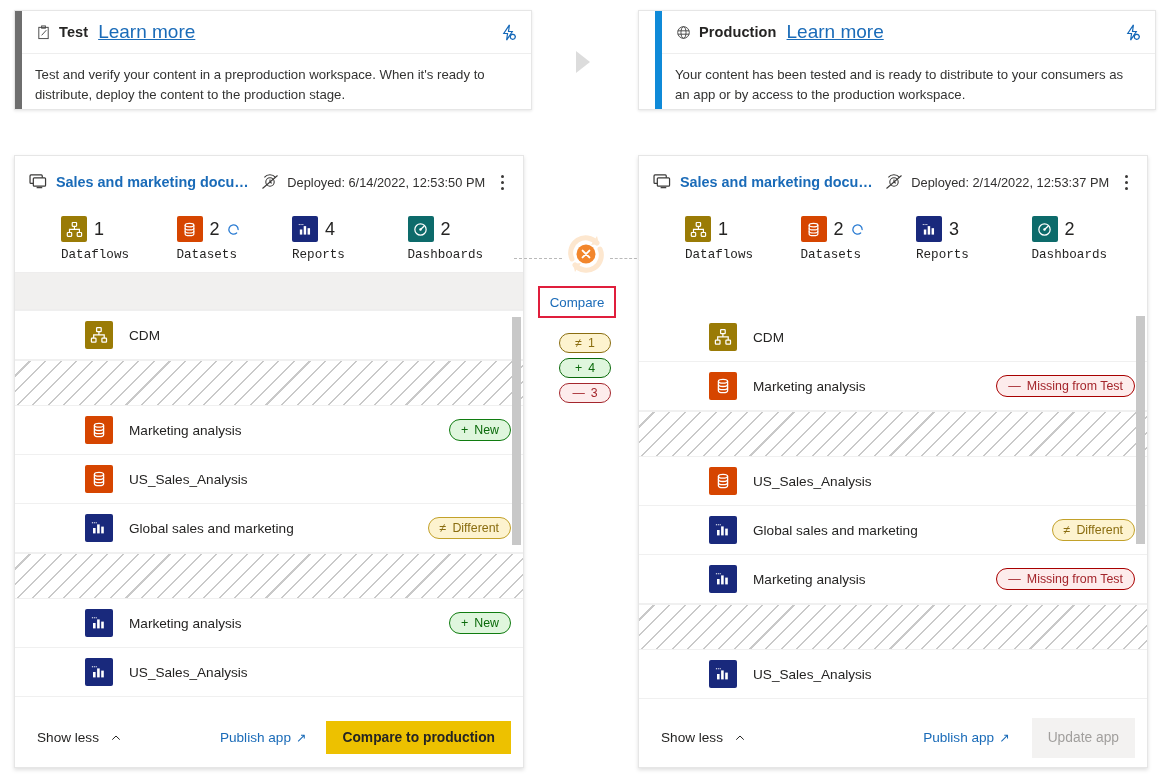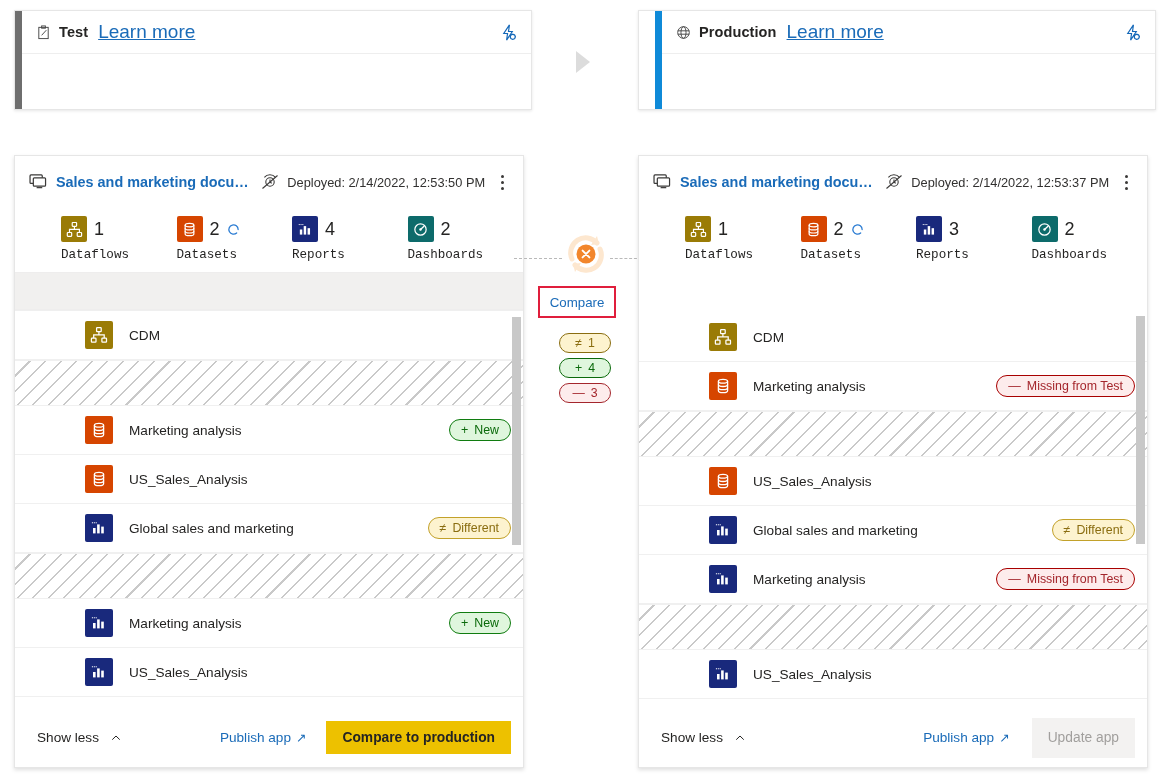--- a/index.html
+++ b/index.html
@@ -167,20 +167,21 @@
         <span class="stage-title">Test</span>
         <span class="stage-learn">Learn more</span>
         <span class="stage-settings-icon">
           <svg width="19" height="19" viewBox="0 0 20 20">
             <path d="M11 2 L5 11 h4 l-1 7 6-9 h-4 z" fill="none" stroke="#1267b8" stroke-width="1.2"></path>
             <circle cx="14.5" cy="14.5" r="2.6" fill="none" stroke="#1267b8" stroke-width="1.2"></circle>
             <path d="M14.5 11.2 v1 M14.5 16.8 v1 M11.2 14.5 h1 M16.8 14.5 h1" stroke="#1267b8" stroke-width="1.1"></path>
           </svg>
         </span>
       </div>
+      <div class="stage-desc">Test and verify your content in a preproduction workspace. When it's ready to distribute, deploy the content to the production stage.</div>
     </div>
   </div>
 
   <div class="stage-arrow" style="left:576px; top:51px;"></div>
 
   <div class="stage-card" style="left:638px; top:10px; width:518px; height:100px;padding-left:16px;">
     <div class="stage-accent" style="background:#0f8ad8;"></div>
     <div class="stage-body">
       <div class="stage-head">
         <span class="stage-head-icon">
@@ -193,20 +194,21 @@
         <span class="stage-title">Production</span>
         <span class="stage-learn">Learn more</span>
         <span class="stage-settings-icon">
           <svg width="19" height="19" viewBox="0 0 20 20">
             <path d="M11 2 L5 11 h4 l-1 7 6-9 h-4 z" fill="none" stroke="#1267b8" stroke-width="1.2"></path>
             <circle cx="14.5" cy="14.5" r="2.6" fill="none" stroke="#1267b8" stroke-width="1.2"></circle>
             <path d="M14.5 11.2 v1 M14.5 16.8 v1 M11.2 14.5 h1 M16.8 14.5 h1" stroke="#1267b8" stroke-width="1.1"></path>
           </svg>
         </span>
       </div>
+      <div class="stage-desc">Your content has been tested and is ready to distribute to your consumers as an app or by access to the production workspace.</div>
     </div>
   </div>
 
   <div class="panel" style="left:14px; top:155px; width:510px; height:613px;">
     <div class="panel-head">
       <span class="ws-icon">
         <svg width="19" height="16" viewBox="0 0 20 17">
             <rect x="1" y="1" width="13" height="9" rx="1" fill="none" stroke="#3b3a39" stroke-width="1.3"></rect>
             <rect x="4.5" y="4" width="13" height="9" rx="1" fill="#fff" stroke="#3b3a39" stroke-width="1.3"></rect>
             <path d="M8 14.5h6" stroke="#3b3a39" stroke-width="1.3"></path>
@@ -214,21 +216,21 @@
       </span>
       <span class="ws-name">Sales and marketing documentati...</span>
       <span class="deploy-status-icon">
         <svg width="18" height="16" viewBox="0 0 18 16">
             <circle cx="9" cy="8" r="4.2" fill="none" stroke="#3b3a39" stroke-width="1.1"></circle>
             <path d="M9 5.4v2.7l1.8 1.1" stroke="#3b3a39" stroke-width="1.1" fill="none"></path>
             <path d="M1.5 14.5 L16.5 1.5" stroke="#3b3a39" stroke-width="1.1"></path>
             <path d="M3.4 3.4 a7 7 0 0 1 11 0" fill="none" stroke="#3b3a39" stroke-width="1.1"></path>
           </svg>
       </span>
-      <span class="deployed-text">Deployed: 2/14/2022, 12:53:50 PM</span>
+      <span class="deployed-text">Deployed: 6/14/2022, 12:53:50 PM</span>
       <span class="more-btn">
           <i></i>
           <i></i>
           <i></i>
         </span>
     </div>
 
     <div class="metrics" id="metrics-left">
         <div class="metric">
           <div class="metric-top">

